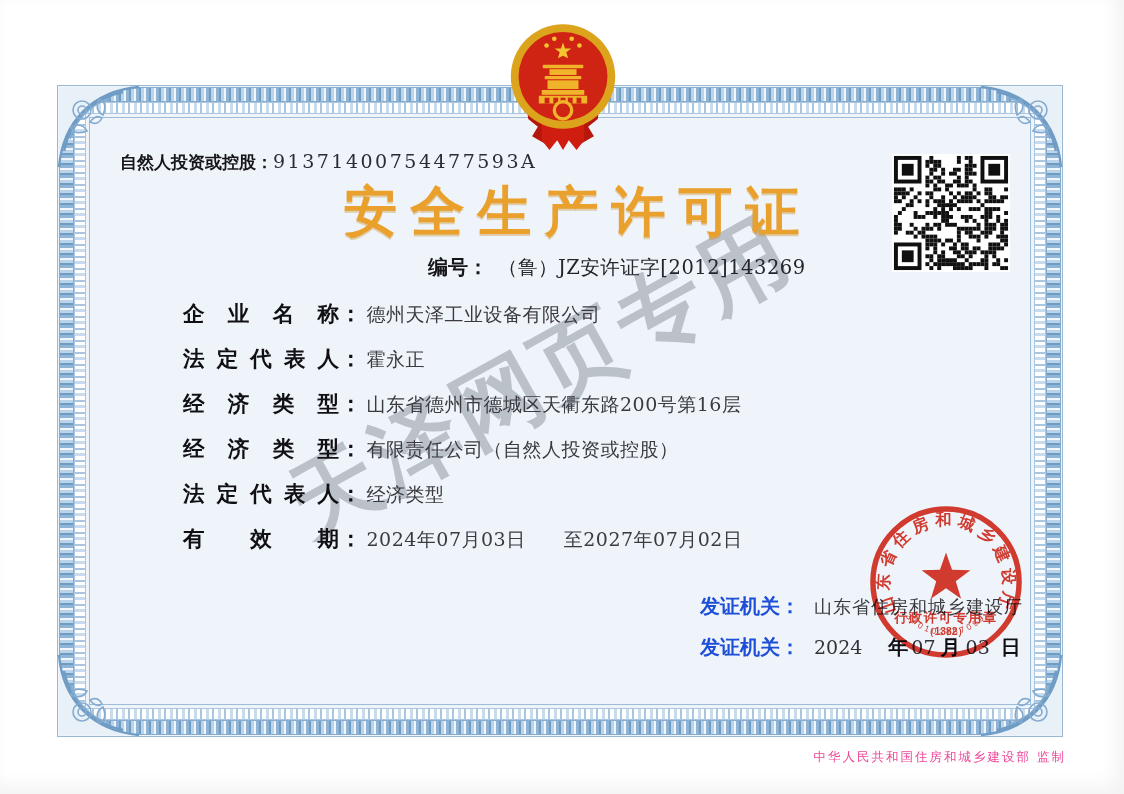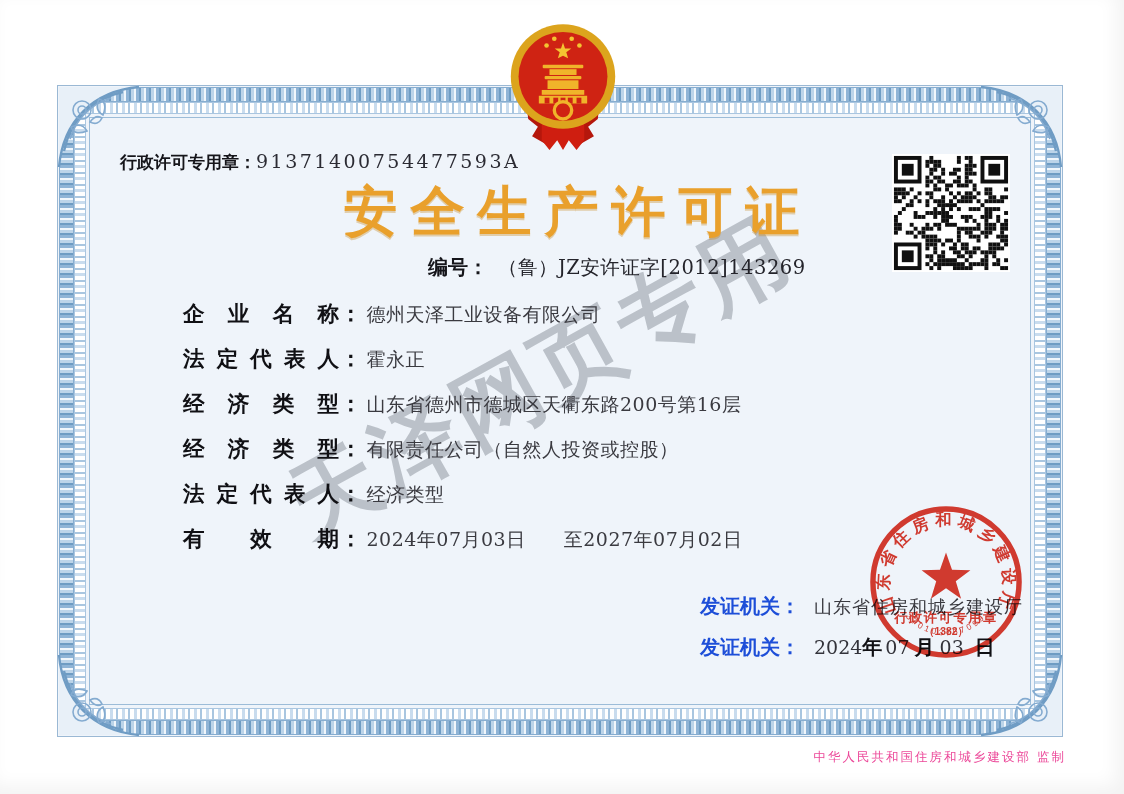--- a/index.html
+++ b/index.html
@@ -61,21 +61,21 @@
   .fvalue{font-family:"DejaVu Serif",serif;font-size:19px;color:#3a3a40;letter-spacing:.5px;}
   .gap-right{margin-right:38px;}
 
   
   .issuer{position:absolute;left:700px;top:593px;display:flex;align-items:baseline;}
   .issuer .lab,.idate .lab{font-size:20px;font-weight:700;color:#1d4ed8;margin-right:14px;}
   .issuer .val{font-family:"DejaVu Serif",serif;font-size:18px;color:#3a3a40;letter-spacing:1px;}
   .idate{position:absolute;left:700px;top:634px;display:flex;align-items:baseline;}
   .idate .num{font-family:"DejaVu Serif",serif;font-size:19px;color:#33333a;}
   .idate .unit{font-size:20px;font-weight:700;color:#101014;}
-  .idate .y{} .idate .u1{margin-right:3px;} .idate .m{margin-right:5px;}
+  .idate .y{margin-right:26px;} .idate .u1{margin-right:3px;} .idate .m{margin-right:5px;}
   .idate .u2{margin-right:5px;} .idate .d{margin-right:11px;}
 
   
   .emblem{position:absolute;left:505px;top:16px;width:116px;height:146px;z-index:4;}
   .qr{position:absolute;left:892px;top:154px;width:118px;height:118px;}
   .seal{position:absolute;left:867px;top:503px;width:158px;height:158px;z-index:5;
     mix-blend-mode:multiply;opacity:.92;}
 
   .footer{position:absolute;right:58px;top:749px;font-family:"DejaVu Serif",serif;
     font-size:12.5px;letter-spacing:2px;color:#ec4899;}
@@ -126,21 +126,21 @@
     <svg class="corner crn-br">
         <use href="#crn"></use>
       </svg>
   </div>
 
   <div class="watermark">天泽网页专用</div>
 
   <div class="content">
 
     <div class="credit">
-      <span class="lab">行政许可专用章：</span>
+      <span class="lab">自然人投资或控股：</span>
       <span class="val">91371400754477593A</span>
     </div>
 
     <div class="title">安全生产许可证</div>
 
     <div class="numrow">
       <span class="lab">编号：</span>
       <span class="val">（鲁）JZ安许证字[2012]143269</span>
     </div>
 

